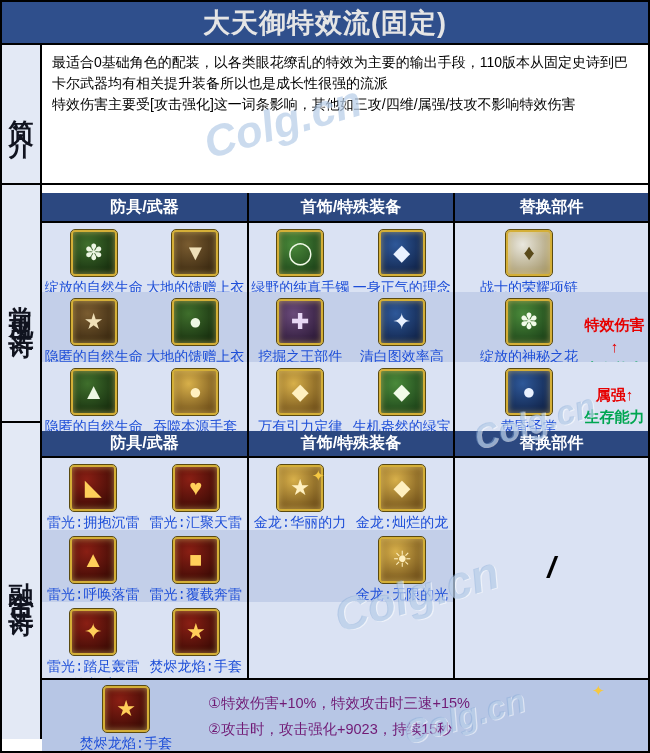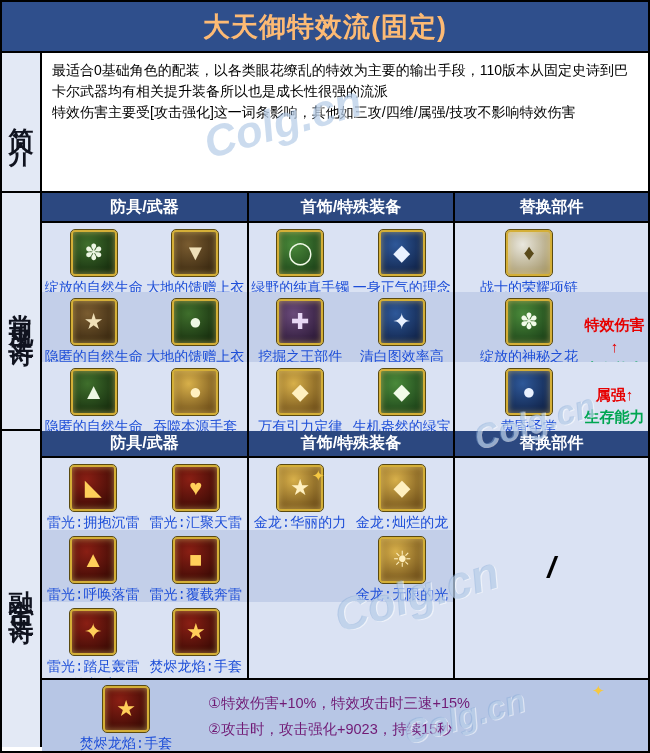--- a/index.html
+++ b/index.html
@@ -7,24 +7,24 @@
     position:relative;
     width:650px;height:753px;
     box-sizing:border-box;
     border:2px solid #000;
     background:#fff;
     font-family:"Liberation Sans","DejaVu Sans",sans-serif;
     overflow:hidden;
   }
   
   .titlebar{
-    height:51px;
+    height:43px;
     background:#2f4f8c;
     border-bottom:2px solid #000;
-    color:#fdba74;font-size:27px;font-weight:bold;letter-spacing:1px;
+    color:#e5e5e5;font-size:27px;font-weight:bold;letter-spacing:1px;
     display:flex;align-items:center;justify-content:center;
     box-sizing:border-box;
   }
   
   .section{display:flex;box-sizing:border-box;}
   .side{
     width:40px;min-width:40px;
     border-right:2px solid #000;
     background:#e3e9f5;
     display:flex;align-items:center;justify-content:center;
@@ -37,21 +37,21 @@
   }
   
   .intro{height:140px;border-bottom:2px solid #000;}
   .intro-body{flex:1;background:#fff;padding:7px 8px 0 10px;box-sizing:border-box;}
   .intro-body p{margin:0;font-size:14px;line-height:1.5;color:#000;}
   .intro-body .adv{color:#e60000;font-weight:bold;margin-top:9px;font-size:14.5px;}
   .intro-body .dis{color:#00a651;font-weight:bold;margin-top:14px;font-size:14.5px;}
   
   .reg{height:238px;border-bottom:2px solid #000;}
   .fus{height:316px;}
-  .grid{flex:1;display:grid;box-sizing:border-box;}
+  .grid{flex:1;display:grid;box-sizing:border-box;margin-top:8px;}
   .grid.reg-g{grid-template-columns:207px 206px 1fr;grid-template-rows:30px 69px 70px 1fr;}
   .grid.fus-g{grid-template-columns:207px 206px 1fr;grid-template-rows:27px 72px 72px 76px 1fr;}
   .gcell{box-sizing:border-box;min-width:0;}
   .cdiv{border-right:2px solid #000;}
   .ghead{
     background:#2c4880;color:#fff;font-weight:bold;font-size:16px;
     display:flex;align-items:center;justify-content:center;
     border-bottom:2px solid #000;
   }
   .bg-a{background:#dae2f3;}

